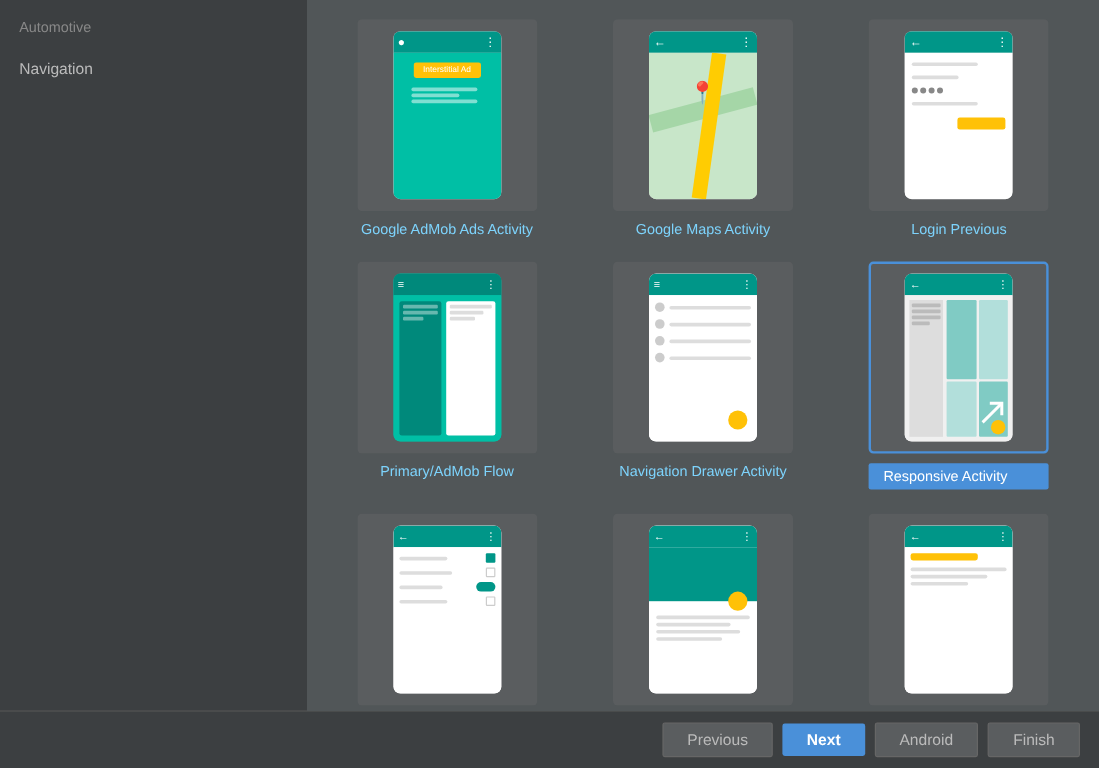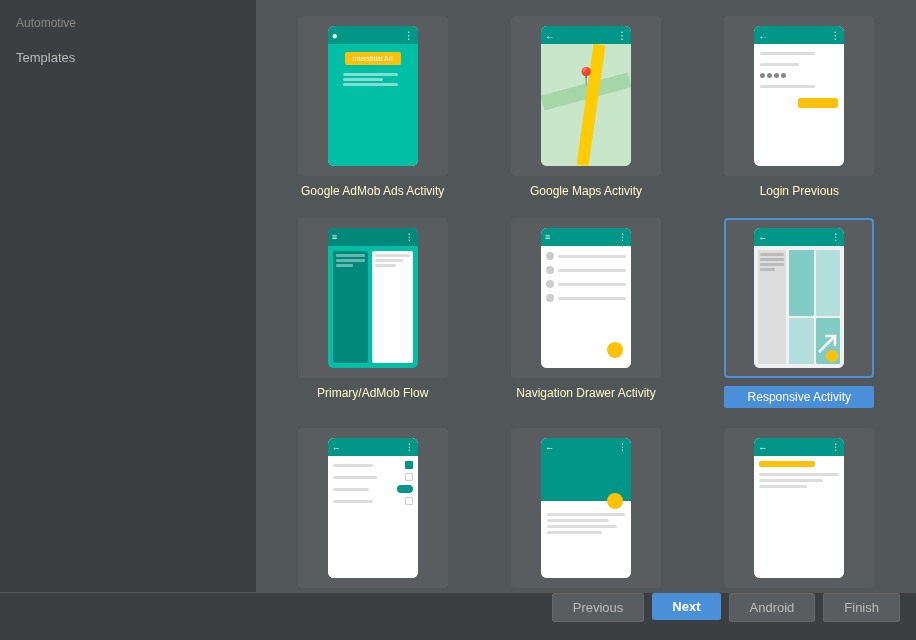--- a/index.html
+++ b/index.html
@@ -80,31 +80,30 @@
       border: 2px solid transparent;
     }
 
     .template-card.selected .template-thumb {
       border: 2px solid #4a90d9;
     }
 
     .template-label {
       margin-top: 8px;
       font-size: 12px;
-      color: #fef9c3;
+      color: #7dd3fc;
       text-align: left;
     }
 
     .template-card.selected .template-label {
       background: #4a90d9;
       color: #fff;
       padding: 4px 12px;
       border-radius: 2px;
       width: 100%;
-      text-align: center;
     }
 
     
     .phone-mock {
       width: 90px;
       height: 140px;
       background: #e0e0e0;
       border-radius: 6px;
       overflow: hidden;
       position: relative;
@@ -195,21 +194,21 @@
       padding: 4px;
       gap: 3px;
     }
 
     
     .bottom-bar {
       height: 48px;
       background: #3c3f41;
       border-top: 1px solid #555;
       display: flex;
-      align-items: flex-start;
+      align-items: center;
       justify-content: flex-end;
       padding: 0 16px;
       gap: 8px;
     }
 
     .btn {
       padding: 6px 20px;
       border-radius: 2px;
       font-size: 13px;
       cursor: pointer;
@@ -230,21 +229,21 @@
     }
   </style>
 </head>
 <body>
 
 <div class="main-layout">
 
   <div class="sidebar">
     <div class="sidebar-title">Automotive</div>
     <div class="sidebar-item">
-      <span>Templates</span>
+      <span>Navigation</span>
     </div>
   </div>
 
   <div class="content-area">
     <div class="templates-grid">
 
       <div class="template-card">
         <div class="template-thumb">
           <div class="phone-mock admob-mock">
             <div class="phone-top-bar">

